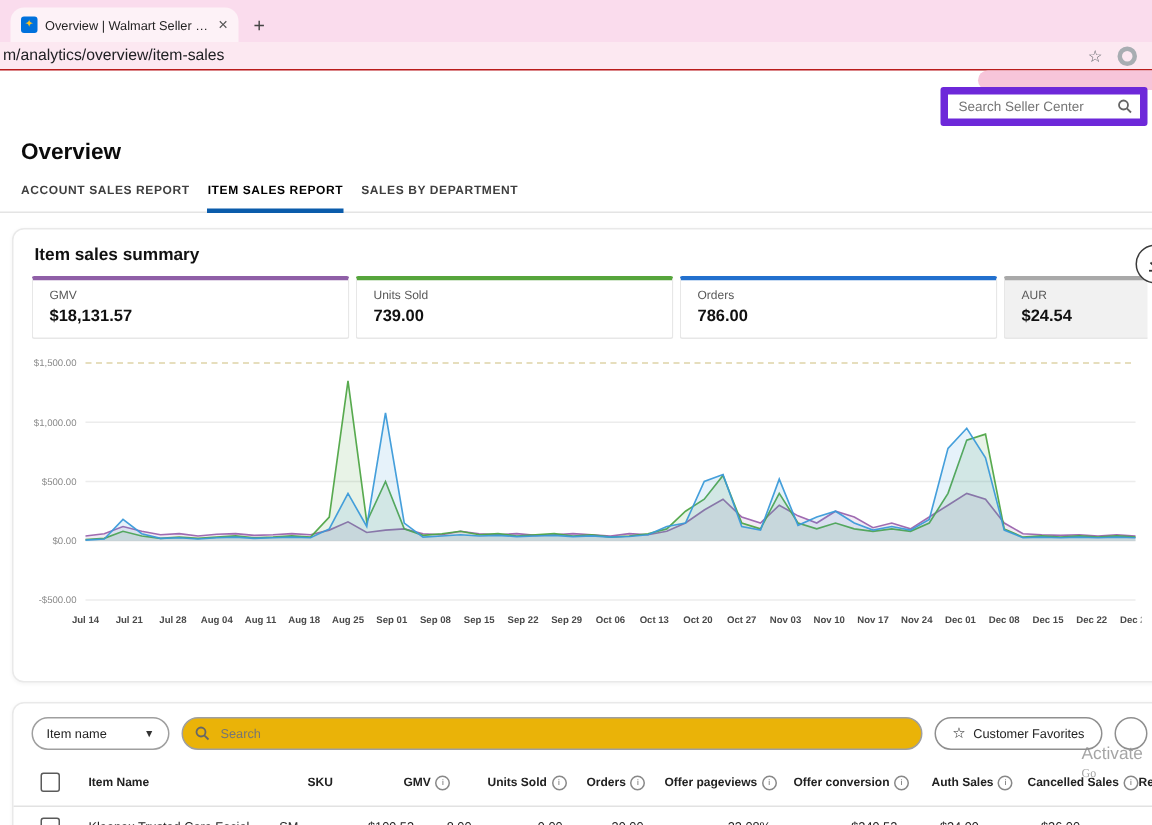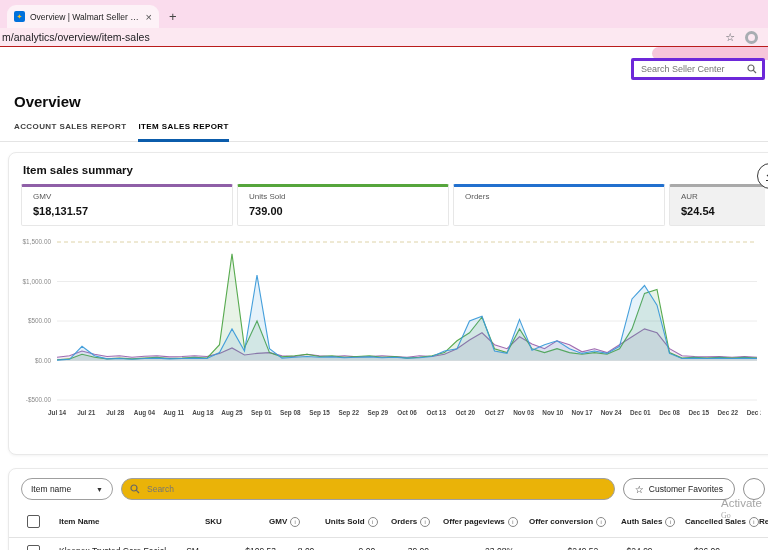--- a/index.html
+++ b/index.html
@@ -14,21 +14,21 @@
   .btitle{font-size:8.5px;color:#222;margin-left:5px;flex:1;white-space:nowrap;overflow:hidden;text-overflow:ellipsis;}
   .bclose{font-size:11px;color:#555;margin-left:4px;flex:none;}
   .newtab{font-size:13px;color:#444;margin:0 0 4px 10px;}
   .urlbar{height:18px;background:#fce8f1;display:flex;align-items:center;padding:0 10px 0 2px;border-bottom:1px solid #b91c1c;}
   .url{font-size:10.5px;color:#202124;}
   .sp{flex:1;}
   .bstar{font-size:11px;color:#5f6368;margin-right:10px;}
   .donut{width:7px;height:7px;border:3px solid #a8adb2;border-radius:50%;}
   .chrome-pill{position:absolute;top:47px;left:652px;width:126px;height:13px;background:#f7c5da;border-radius:8px;}
   
-  .sc-search{position:absolute;top:58px;right:3px;width:118px;height:16px;border:3px solid #6d28d9;
+  .sc-search{position:absolute;top:58px;right:3px;width:118px;height:16px;border:5px solid #6d28d9;
              border-radius:2px;display:flex;align-items:center;padding:0 5px;background:#fff;}
   .sc-search input{border:none;outline:none;background:transparent;font-size:9px;color:#555;flex:1;width:10px;
                    font-family:"Liberation Sans",sans-serif;}
   h1{position:absolute;top:93px;left:14px;margin:0;font-size:15px;font-weight:bold;color:#0b0b0b;}
   .ptabs{position:absolute;top:122px;left:0;right:0;display:flex;gap:12px;padding:0 0 0 14px;
          border-bottom:1px solid #e4e4e4;height:19px;}
   .ptab{font-size:8px;letter-spacing:.4px;font-weight:600;color:#3f3f3f;position:relative;white-space:nowrap;}
   .ptab.on{color:#000;font-weight:bold;}
   .ptab.on::after{content:'';position:absolute;left:0;right:0;bottom:-1px;height:3px;background:var(--accent,#0b5cab);}
   
@@ -96,20 +96,21 @@
   <input placeholder="Search Seller Center" style="">
   <svg width="10" height="10" viewBox="0 0 10 10">
     <circle cx="4" cy="4" r="3" fill="none" stroke="#666" stroke-width="1.2"></circle>
     <line x1="6.2" y1="6.2" x2="9" y2="9" stroke="#666" stroke-width="1.2"></line>
   </svg>
 </div>
 <h1>Overview</h1>
 <div class="ptabs">
     <div class="ptab">ACCOUNT SALES REPORT</div>
     <div class="ptab on">ITEM SALES REPORT</div>
+    <div class="ptab">SALES BY DEPARTMENT</div>
   </div>
 
 <div class="card card1">
   <div class="chead">
     <div class="ctitle">Item sales summary</div>
     <div class="exportbtn">
       <svg width="12" height="12" viewBox="0 0 12 12">
         <path d="M6 1v6.5M3 5L6 8 9 5" stroke="#333" stroke-width="1.2" fill="none"></path>
         <line x1="2" y1="10.5" x2="10" y2="10.5" stroke="#333" stroke-width="1.2"></line>
       </svg>
@@ -119,20 +120,21 @@
       <div class="mcard" style="border-top-color: rgb(143, 95, 167);">
         <div class="mlabel">GMV</div>
         <div class="mvalue">$18,131.57</div>
       </div>
       <div class="mcard" style="border-top-color: rgb(86, 165, 60);">
         <div class="mlabel">Units Sold</div>
         <div class="mvalue">739.00</div>
       </div>
       <div class="mcard" style="border-top-color: rgb(34, 112, 206);">
         <div class="mlabel">Orders</div>
+        <div class="mvalue">786.00</div>
       </div>
       <div class="mcard muted" style="border-top-color: rgb(169, 169, 169);">
         <div class="mlabel">AUR</div>
         <div class="mvalue">$24.54</div>
       </div>
     </div>
   <div class="chartwrap"><svg width="746" height="198" viewBox="0 0 746 198">
         <line x1="42" y1="8.0" x2="742" y2="8.0" stroke="#ded3a8" stroke-dasharray="4,3" stroke-width="1"></line>
         <text x="36" y="10.2" text-anchor="end" font-size="6.4" fill="#8a8a8a">$1,500.00</text>
         <line x1="42" y1="47.5" x2="742" y2="47.5" stroke="#ececec" stroke-width="1"></line>

